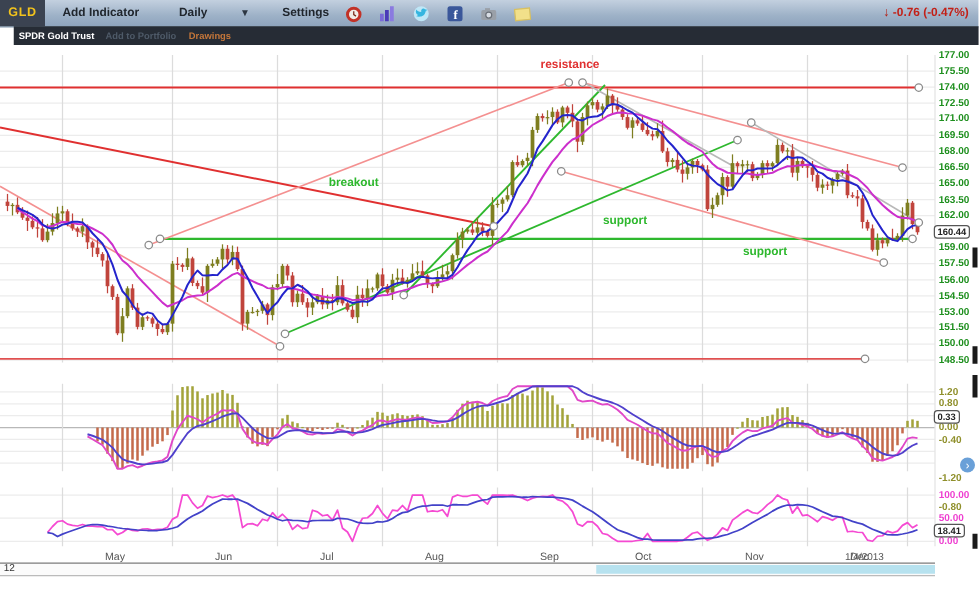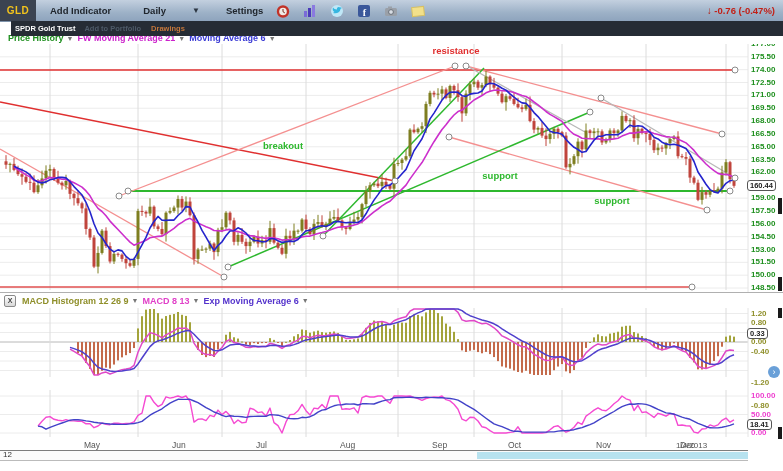--- a/index.html
+++ b/index.html
@@ -795,38 +795,21 @@
     </span>
     <span class="chg"><span class="arr">↓</span> <span>-0.76 (-0.47%)</span></span>
   </div>
 
   <div class="titlebar">
     <span class="t-name">SPDR Gold Trust</span>
     <span class="t-port">Add to Portfolio</span>
     <span class="t-draw">Drawings</span>
   </div>
 
-  <div class="legend price-legend">
-    <span class="c-green" style="margin-left:8px;">Price History</span>
-      <span class="lg-caret">▼</span>
-    <span class="c-mag">FW Moving Average 21</span>
-      <span class="lg-caret">▼</span>
-    <span class="c-blue">Moving Average 6</span>
-      <span class="lg-caret">▼</span>
-  </div>
-
-  <div class="legend macd-legend">
-    <span class="x-btn">X</span>
-    <span class="c-olive">MACD Histogram 12 26 9</span>
-      <span class="lg-caret">▼</span>
-    <span class="c-pink">MACD 8 13</span>
-      <span class="lg-caret">▼</span>
-    <span class="c-violet">Exp Moving Average 6</span>
-      <span class="lg-caret">▼</span>
-  </div>
+
 
 
   <span class="axis-box" style="top:180px;">160.44</span>
   <span class="axis-box" style="top:328px;">0.33</span>
   <span class="axis-box" style="top:419px;">18.41</span>
 
   <span class="endlab">1/4/2013</span>
   <span class="yearlab">12</span>
 
   <div class="hscroll">

